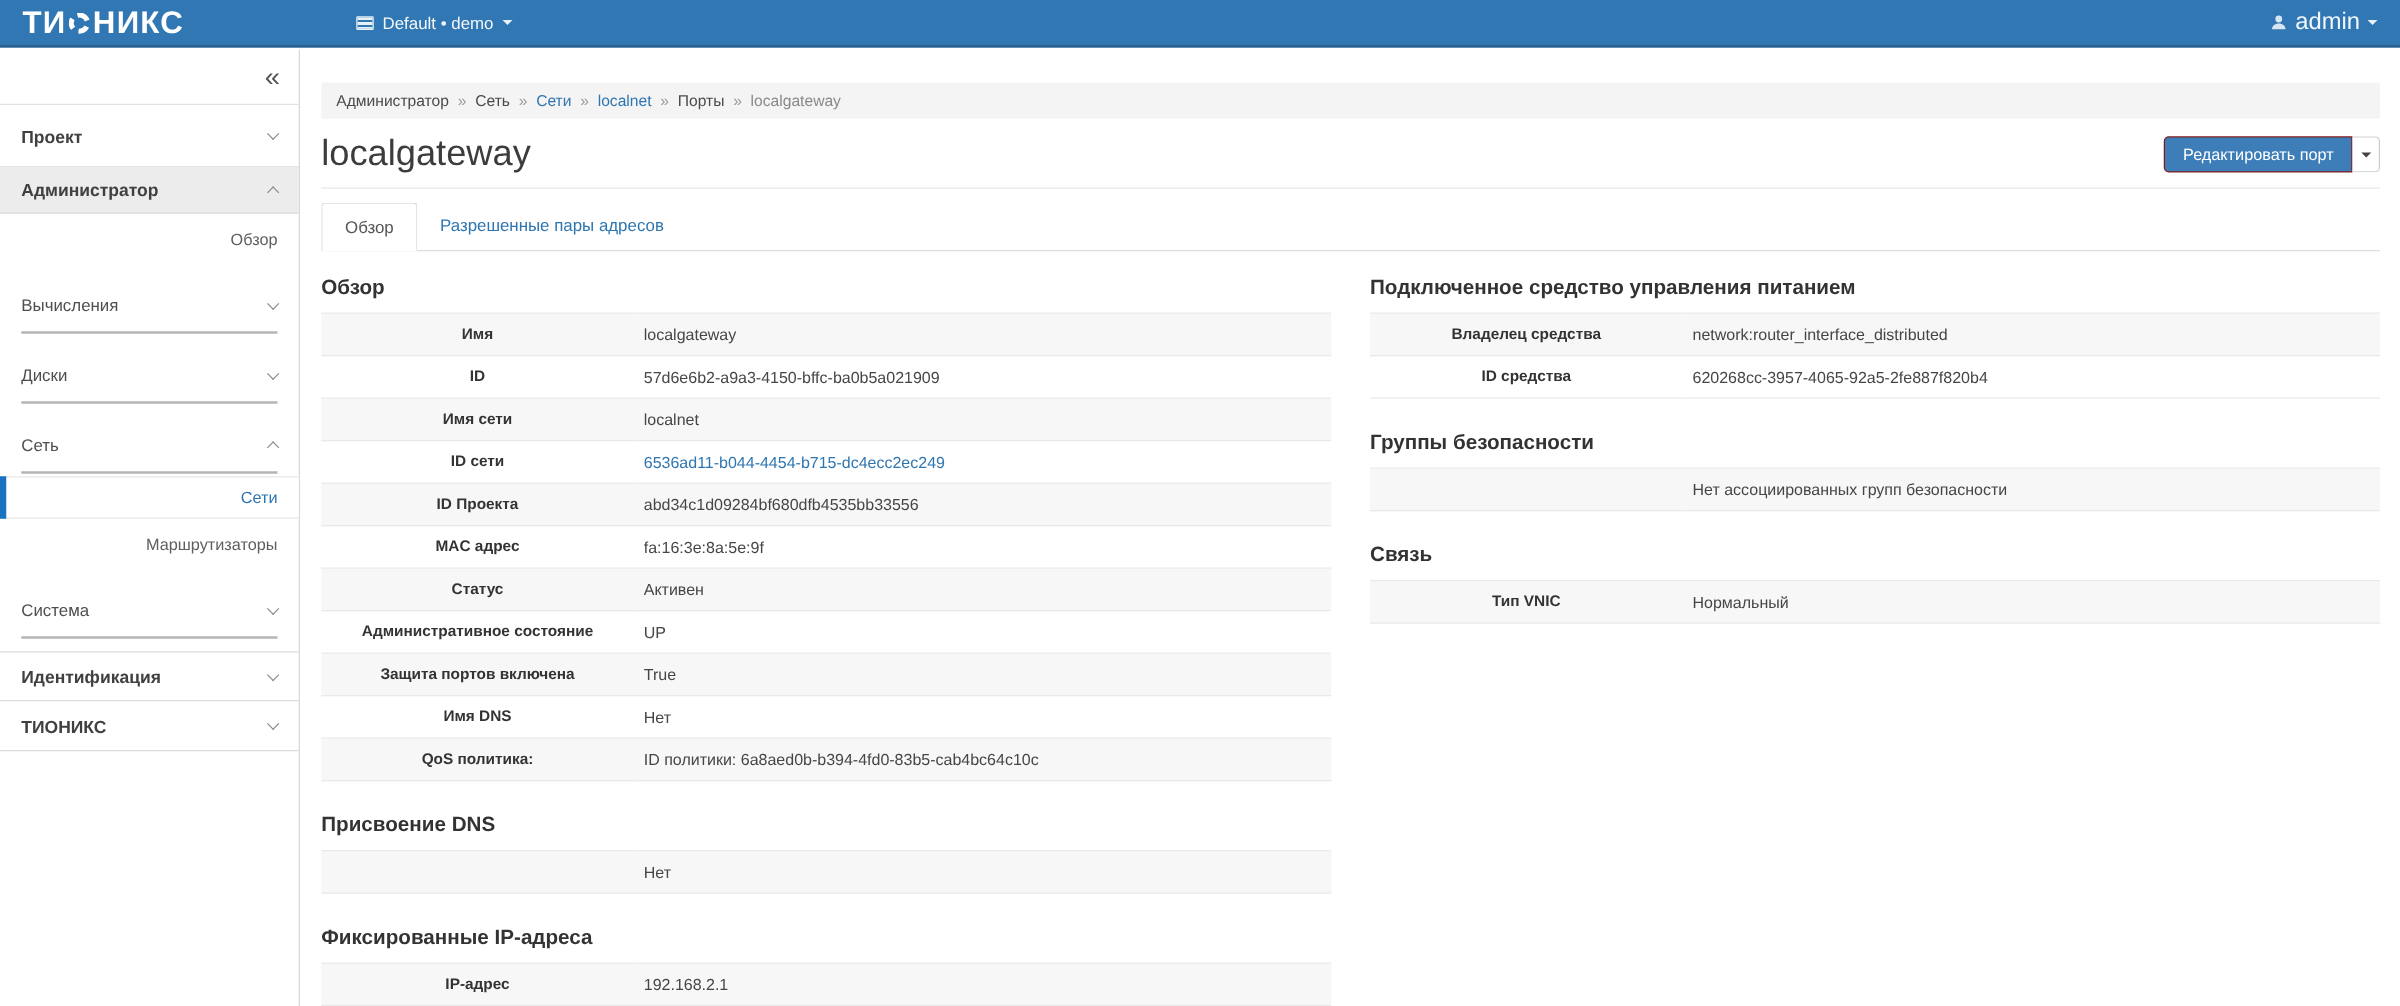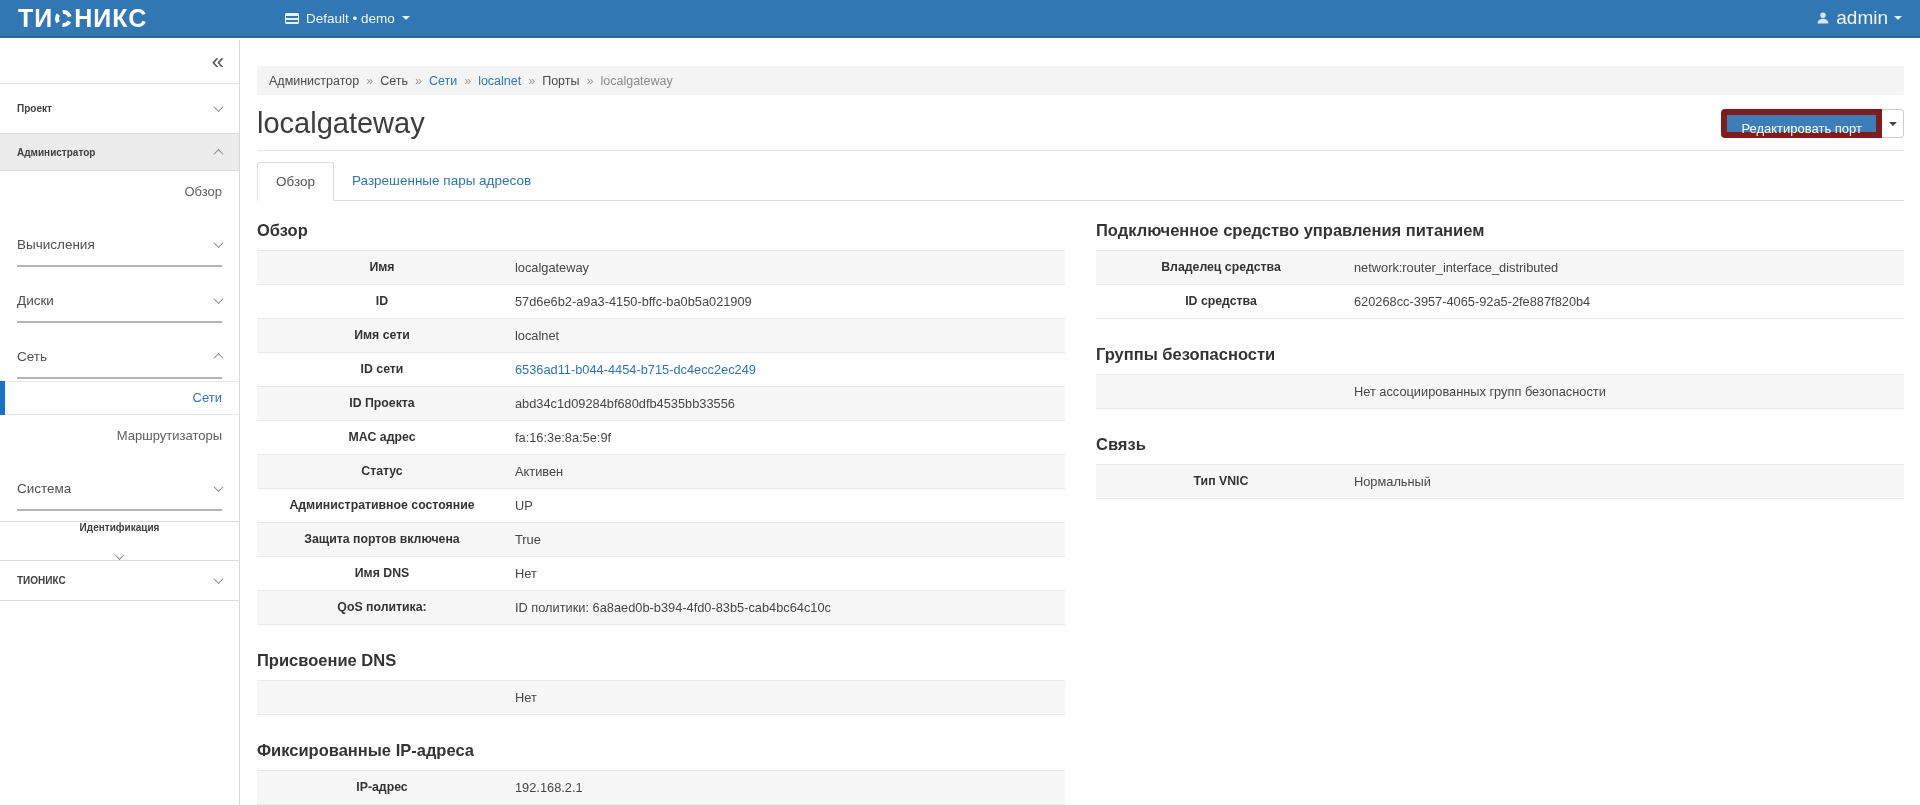--- a/index.html
+++ b/index.html
@@ -43,21 +43,21 @@
   .sidebar {
     position:absolute; top:40px; left:0; width:240px; height:765px;
     background:#fff; border-right:1px solid #d8d8d8;
   }
   .side-collapse {
     height:44px; border-bottom:1px solid #e2e2e2; display:flex; align-items:center;
     justify-content:flex-end; padding-right:15px; color:#555; font-size:22px; cursor:pointer;
   }
   .l1 {
     display:flex; align-items:center; justify-content:space-between;
-    padding:0 17px; font-size:10px; font-weight:bold; color:#404040; cursor:pointer;
+    padding:0 17px; font-size:14px; font-weight:bold; color:#404040; cursor:pointer;
   }
   .l1.project { height:50px; border-bottom:1px solid #dcdcdc; }
   .l1.admin   { height:37px; background:#ececec; border-bottom:1px solid #dcdcdc; }
   .l1.bottom  { height:40px; border-bottom:1px solid #dcdcdc; }
   .chev {
     width:7px; height:7px; border-right:1px solid #8a8a8a; border-bottom:1px solid #8a8a8a;
     display:inline-block; flex:none;
   }
   .chev.down { transform:rotate(45deg) translate(-1px,-1px); }
   .chev.up   { transform:rotate(-135deg) translate(-1px,-1px); }
@@ -92,21 +92,21 @@
   .crumb.current { color:#8a8a8a; }
   .crumb-sep { margin:0 7px; color:#9a9a9a; }
 
   .page-header {
     display:flex; align-items:center; justify-content:space-between;
     padding:12px 0 10px 0; border-bottom:1px solid #e8e8e8;
   }
   .page-title { font-size:29px; font-weight:400; color:#3c3c3c; }
   .btn-group { display:flex; }
   .btn-primary {
-    background:#3d7eb8; border:6px solid #7f1d1d; color:#fff; font-size:13px;
+    background:#3d7eb8; border:1px solid #7f1d1d; color:#fff; font-size:13px;
     padding:0 14px; height:29px; line-height:27px; border-radius:4px 0 0 4px; cursor:pointer;
     font-family:"Liberation Sans", sans-serif;
   }
   .btn-caret {
     width:22px; height:29px; background:#fff; border:1px solid #ccc; border-left:none;
     border-radius:0 4px 4px 0; cursor:pointer; display:flex; align-items:center; justify-content:center;
   }
   .btn-caret .tri {
     width:0; height:0; border-left:4px solid transparent; border-right:4px solid transparent;
     border-top:4px solid #444;
@@ -212,21 +212,21 @@
 
       <div class="grp">
         <div class="grp-head">
           <span>Система</span>
           <span class="chev down"></span>
         </div>
         <hr class="grp-rule">
       </div>
     </div>
 
-    <div class="l1 bottom" style="border-top:1px solid #dcdcdc; margin-top:10px;flex-direction:column;">
+    <div class="l1 bottom" style="border-top:1px solid #dcdcdc; margin-top:10px;">
       <span>Идентификация</span>
       <span class="chev down"></span>
     </div>
 
     <div class="l1 bottom">
       <span>ТИОНИКС</span>
       <span class="chev down"></span>
     </div>
   </nav>
 

